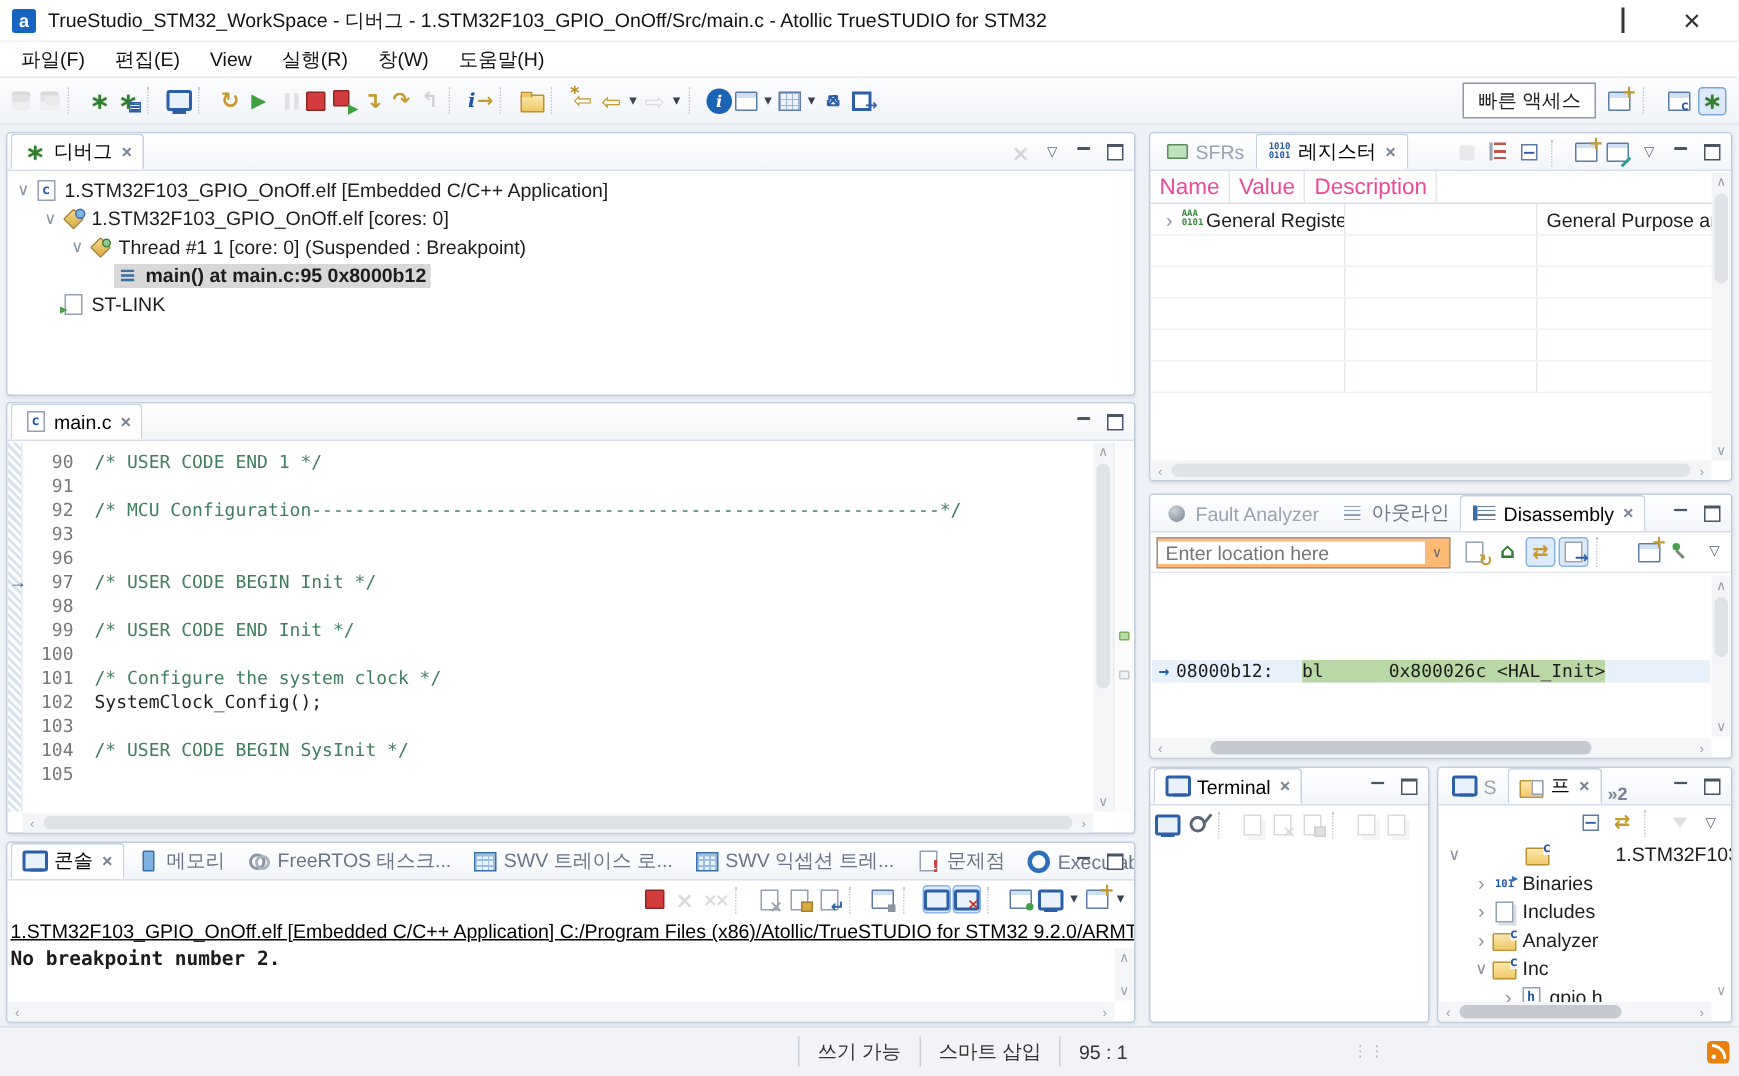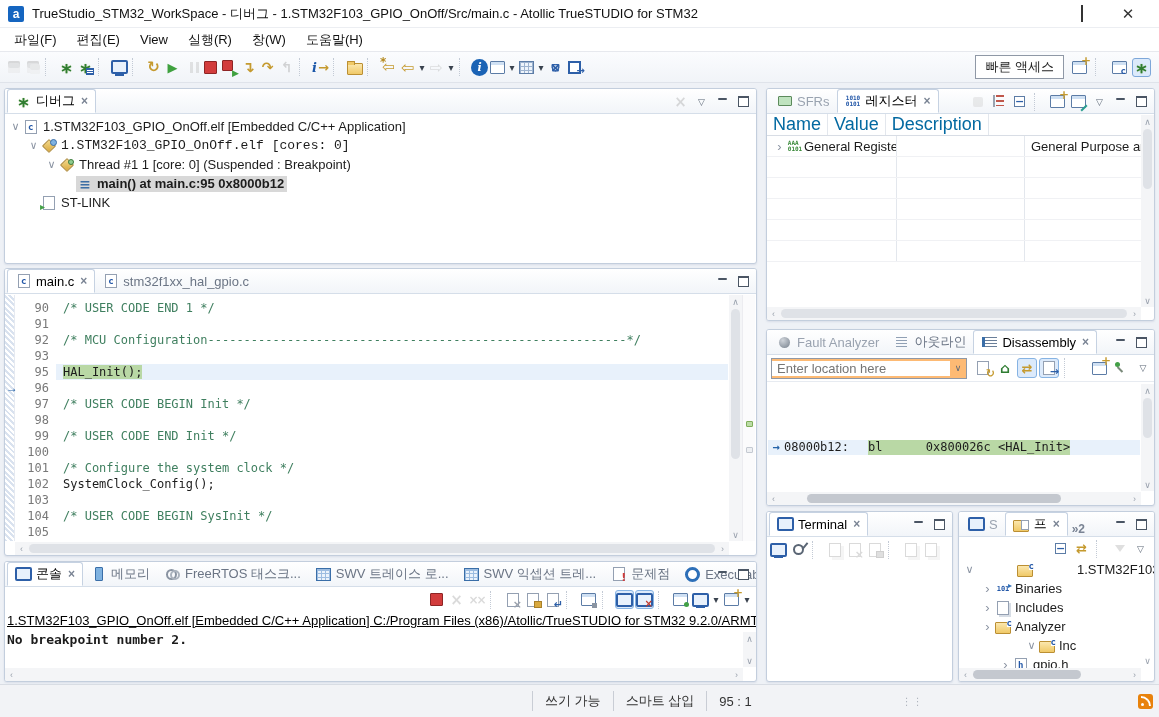--- a/index.html
+++ b/index.html
@@ -177,21 +177,21 @@
   .da-body{position:absolute;top:54px;left:1px;right:14px;bottom:14px;overflow:hidden;font-family:"DejaVu Sans Mono","Liberation Mono",monospace;font-size:12px;white-space:pre}
   .da-row{display:flex;height:15px;line-height:15px}
   .da-gutter{width:16px;flex:0 0 auto;text-align:center}
   .da-c1{width:84px;flex:0 0 auto;font-weight:normal}
   .t-addr-current{background:#e8f1fb}
   .t-addr-current .da-gutter{color:#2563a8;font-weight:bold}
   .t-addr-current .da-gutter::before{content:"→"}
   .t-addr-current .da-c2{background:#b9d8a5}
 
   
-  .rg-head{display:flex;height:22px;align-items:center;border-bottom:1px solid #d8dde5;font-size:18px;color:#0369a1}
+  .rg-head{display:flex;height:22px;align-items:center;border-bottom:1px solid #d8dde5;font-size:15px;color:#ec4899}
   .rg-col{padding:0 6px;border-right:1px solid #e3e7ed;height:100%;display:flex;align-items:center;overflow:hidden;white-space:nowrap}
   .rg-c1{width:130px;flex:0 0 auto}.rg-c2{width:128px;flex:0 0 auto}.rg-c3{flex:1}
   .rg-row{display:flex;height:21px;align-items:center;border-bottom:1px solid #f0f1f4;font-size:13px}
   .rg-row .gi{width:18px;height:15px}
 
   
   .con-toolbar{display:flex;align-items:center;justify-content:flex-end;height:25px;padding-right:4px;gap:1px;background:#fff}
   .con-link{font-size:13px;color:#000;text-decoration:underline;white-space:nowrap;overflow:hidden;padding:1px 2px 2px}
   .con-out{font-family:"DejaVu Sans Mono","Liberation Mono",monospace;font-size:13px;font-weight:bold;padding:2px}
 
@@ -299,21 +299,21 @@
   <div style="padding-top:3px">
 
       <div class="tree-row" style="padding-left: 4px;">
         <span class="chev expanded"></span>
         <span class="selwrap">
           <span class="gi i-c-app-icon"></span>
         <span class="tree-label">1.STM32F103_GPIO_OnOff.elf [Embedded C/C++ Application]</span>
         </span>
       </div>
 
-      <div class="tree-row" style="padding-left: 22px; font-family: Liberation Mono, monospace;">
+      <div class="tree-row" style="padding-left: 22px;">
         <span class="chev expanded"></span>
         <span class="selwrap">
           <span class="gi i-process-icon"></span>
         <span class="tree-label">1.STM32F103_GPIO_OnOff.elf [cores: 0]</span>
         </span>
       </div>
 
       <div class="tree-row" style="padding-left: 40px;">
         <span class="chev expanded"></span>
         <span class="selwrap">
@@ -426,25 +426,20 @@
 
 <div class="panel" style="left:4px;top:268px;width:753px;height:288px">
   <div class="tabbar">
     <span style="display:flex;align-items:flex-end">
 
     <div class="tab active">
         <span class="gi i-c-file-icon"></span>
         <span>main.c</span>
         <span class="tclose">×</span>
       </div>
-        <div class="tab">
-        <span class="gi i-c-file-icon"></span>
-        <span>stm32f1xx_hal_gpio.c</span>
-
-      </div>
       </span>
     <div class="hdr-icons">
 
     <span class="gi i-minimize-icon"></span>
         <span class="gi i-maximize-view-icon"></span>
       </div>
   </div>
   <div class="hatchcol"></div>
   <div class="ip-arrow" style="top:112px">→</div>
   <div class="ed-body" style="padding-top:5px;padding-left:10px">
@@ -463,24 +458,20 @@
         <span class="ln">92</span>
         <span class="code-cell"><span class="code-text">/* MCU Configuration----------------------------------------------------------*/</span></span>
       </div>
 
       <div class="cl t-blank">
         <span class="ln">93</span>
         <span class="code-cell"><span class="code-text"></span></span>
       </div>
 
 
-      <div class="cl t-current">
-        <span class="ln">95</span>
-        <span class="code-cell"><span class="code-text">HAL_Init();</span></span>
-      </div>
 
       <div class="cl t-blank">
         <span class="ln">96</span>
         <span class="code-cell"><span class="code-text"></span></span>
       </div>
 
       <div class="cl t-comment">
         <span class="ln">97</span>
         <span class="code-cell"><span class="code-text">/* USER CODE BEGIN Init */</span></span>
       </div>
@@ -776,21 +767,21 @@
         <span class="gi i-includes-icon"></span>
         <span class="tree-label">Includes</span>
       </div>
 
       <div class="tree-row" style="padding-left: 22px;">
         <span class="chev collapsed"></span>
         <span class="gi i-c-folder-icon"></span>
         <span class="tree-label">Analyzer</span>
       </div>
 
-      <div class="tree-row" style="padding-left: 22px; margin-left: 44px;">
+      <div class="tree-row" style="padding-left: 22px;">
         <span class="chev expanded"></span>
         <span class="gi i-c-folder-icon"></span>
         <span class="tree-label">Inc</span>
       </div>
 
       <div class="tree-row" style="padding-left: 40px;">
         <span class="chev collapsed"></span>
         <span class="gi i-h-file-icon"></span>
         <span class="tree-label">gpio.h</span>
       </div>

